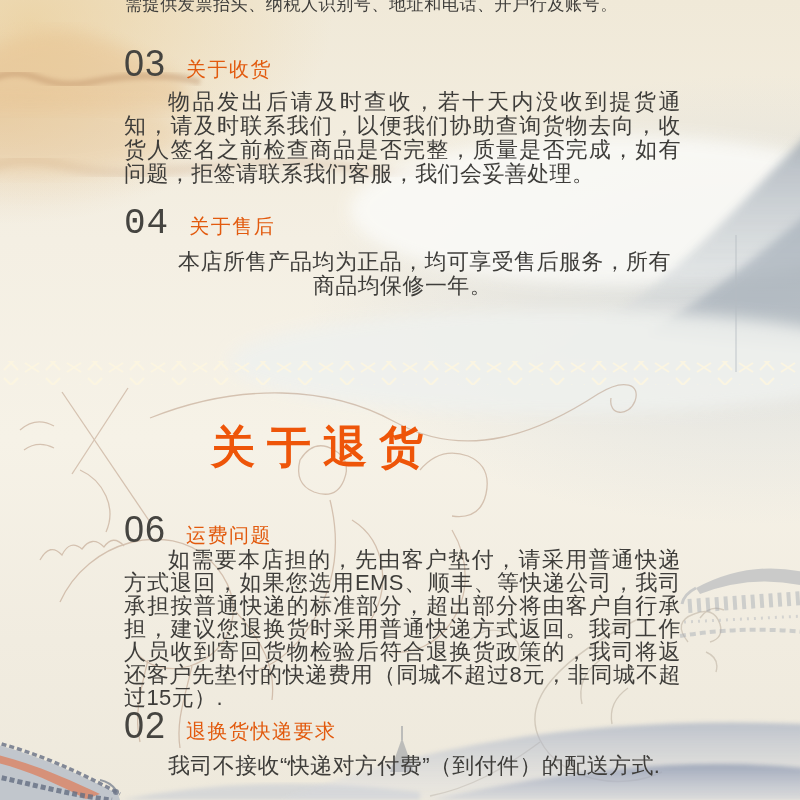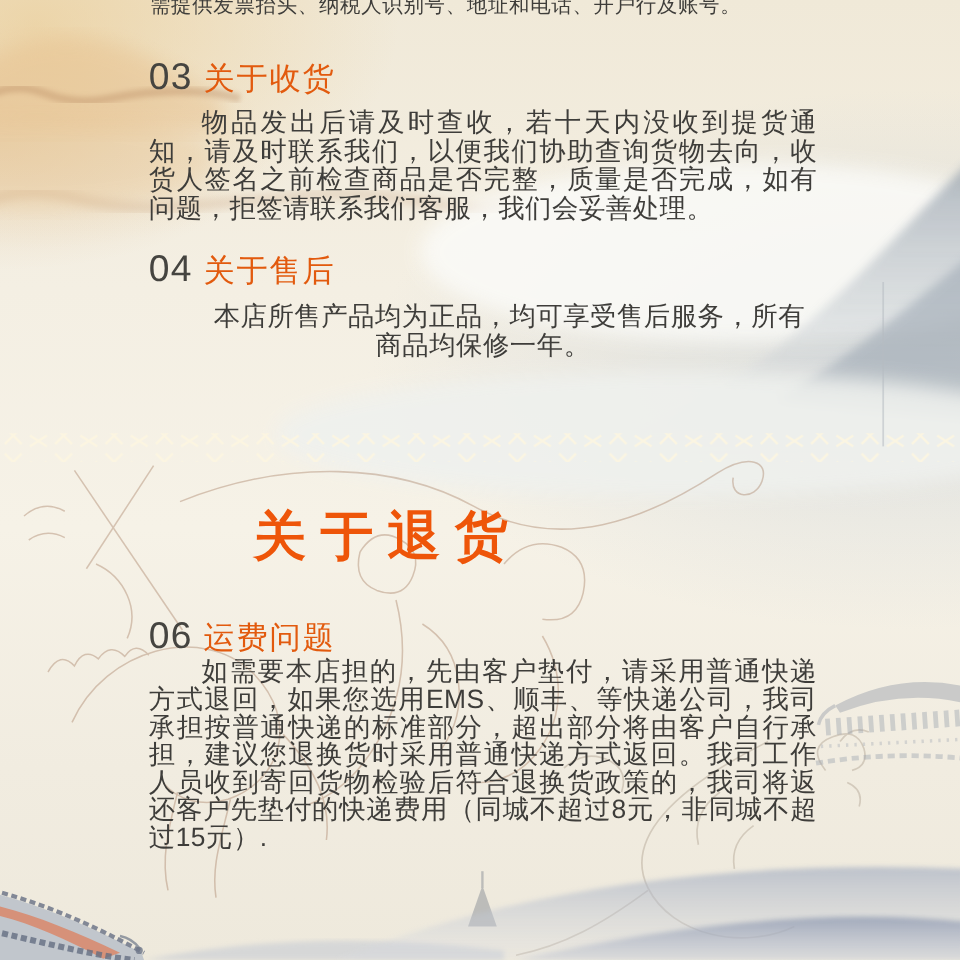--- a/index.html
+++ b/index.html
@@ -18,32 +18,32 @@
   }
   svg.bg{position:absolute;left:0;top:0;width:800px;height:800px;}
   .txt{position:absolute;color:#3e3d3a;}
   .intro-line{
     left:125px;top:-7px;width:600px;
     font-size:17px;letter-spacing:.6px;line-height:24px;white-space:nowrap;
   }
   .policy{position:absolute;left:124px;width:557px;}
   .sec-heading{white-space:nowrap;line-height:36px;height:36px;}
   .sec-heading .num{
-    font-size:31px;color:#454440;letter-spacing:1px;
+    font-size:36px;color:#454440;letter-spacing:1px;
   }
   .sec-heading .ttl{
-    font-size:26px;color:#e25a0e;margin-left:9px;letter-spacing:1.5px;
+    font-size:20px;color:#e25a0e;margin-left:20px;letter-spacing:1.5px;
   }
   .policy p{
     margin:0;font-size:22px;color:#3e3d3a;letter-spacing:.4px;
     text-indent:2em;
   }
   .p-just{text-align:justify;}
   .s03{top:46px;}   .s03 p{margin-top:8px;line-height:24px;}
-  .s04{top:206px;}  .s04 p{margin-top:10px;line-height:24px;text-align:center;}
+  .s04{top:206px;font-family:Liberation Mono, monospace;}  .s04 p{margin-top:10px;line-height:24px;text-align:center;}
   .s01{top:512px;}  .s01 p{line-height:23px;}
   .s02{top:708px;}  .s02 p{margin-top:10px;line-height:24px;}
   .main-title{
     position:absolute;left:0;top:420px;width:634px;margin:0;
     text-align:center;
     font-family:"Liberation Serif","DejaVu Serif",serif;
     font-weight:700;font-size:44px;line-height:56px;
     color:#ee5509;letter-spacing:12px;text-indent:12px;
   }
 </style>
@@ -171,14 +171,20 @@
 
   <h1 class="main-title">关于退货</h1>
 
   <section class="policy s01">
     <div class="sec-heading">
       <span class="num">06</span><span class="ttl">运费问题</span>
     </div>
     <p class="p-just">如需要本店担的，先由客户垫付，请采用普通快递方式退回，如果您选用EMS、顺丰、等快递公司，我司承担按普通快递的标准部分，超出部分将由客户自行承担，建议您退换货时采用普通快递方式返回。我司工作人员收到寄回货物检验后符合退换货政策的，我司将返还客户先垫付的快递费用（同城不超过8元，非同城不超过15元）.</p>
   </section>
 
+  <section class="policy s02">
+    <div class="sec-heading">
+      <span class="num">02</span><span class="ttl">退换货快递要求</span>
+    </div>
+    <p>我司不接收“快递对方付费”（到付件）的配送方式.</p>
+  </section>
 
 </div>
 
 </body></html>

